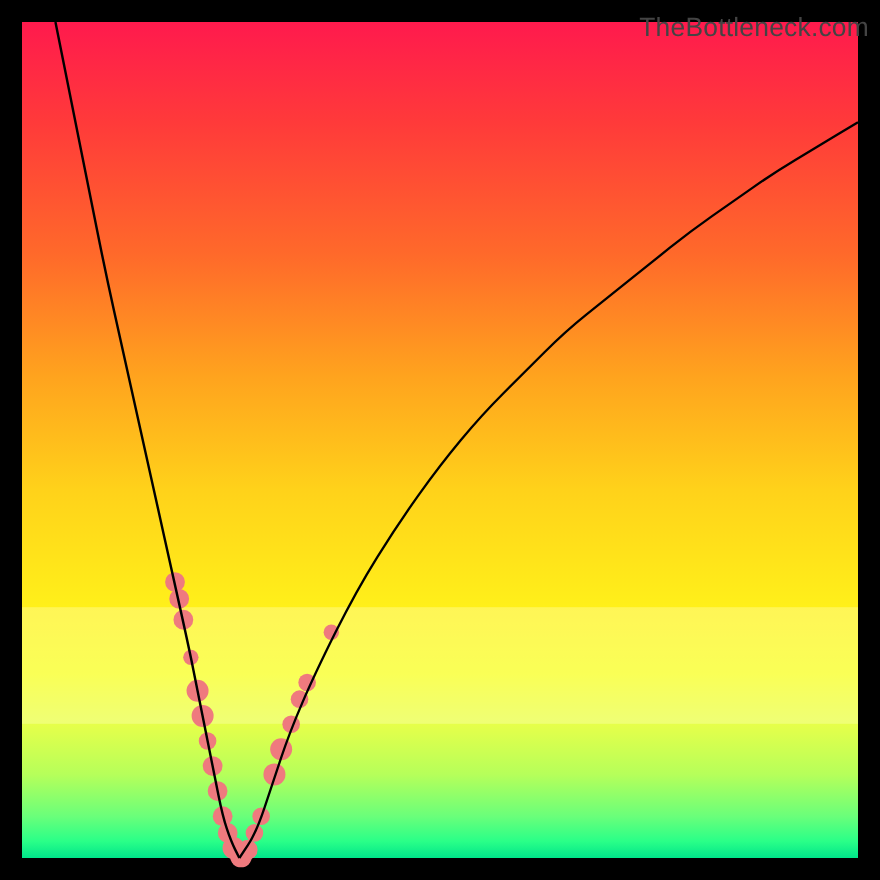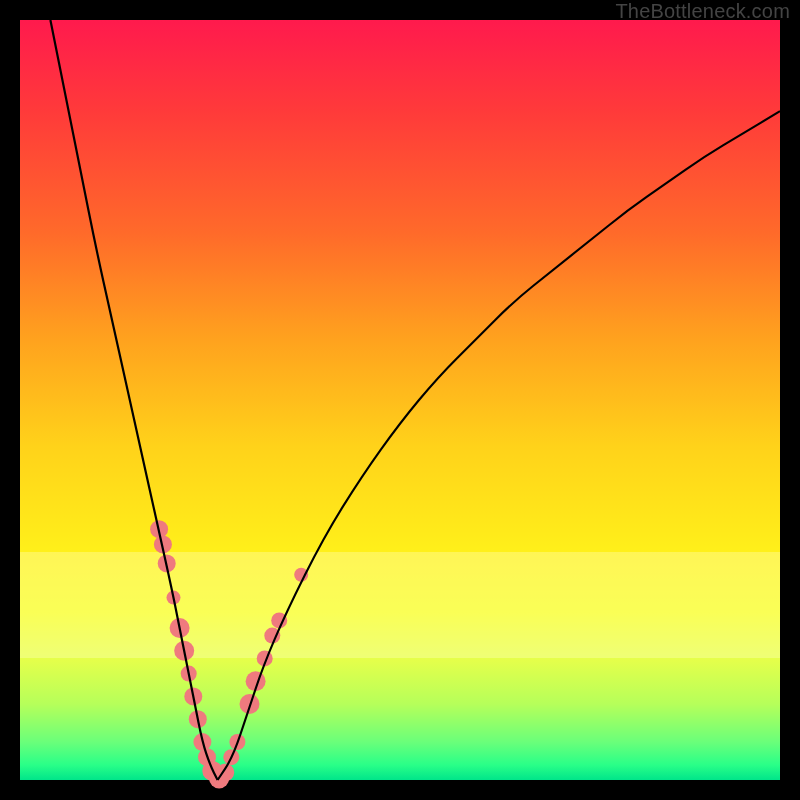--- a/index.html
+++ b/index.html
@@ -42,24 +42,24 @@
   .lighter-band {
     position: absolute;
     left: 0;
     width: 100%;
     top: 70%;
     height: 14%;
     background: rgba(255,255,200,0.35);
   }
   .watermark {
     position: absolute;
-    top: 0;
+    top: 12px;
     right: 10px;
     color: #444;
-    font-size: 20px;
+    font-size: 24px;
     font-weight: 500;
     letter-spacing: 0.2px;
     z-index: 20;
   }
   svg.curve {
     position: absolute;
     top: 0;
     left: 0;
     width: 760px;
     height: 760px;

